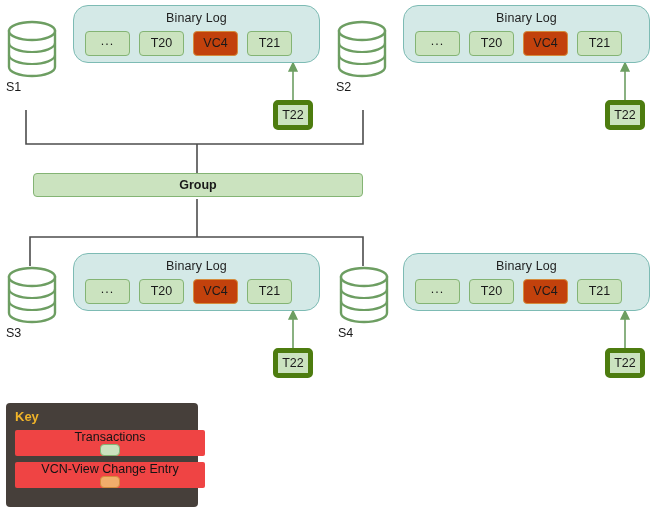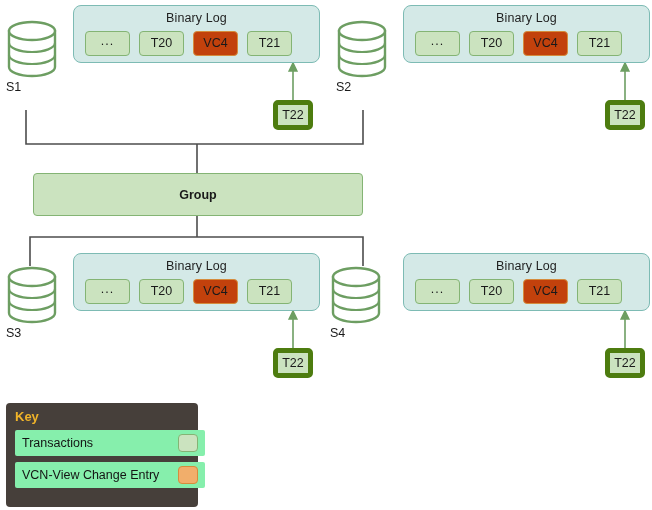--- a/index.html
+++ b/index.html
@@ -28,21 +28,21 @@
     width: 652px;
     height: 510px;
     pointer-events: none;
   }
   
   .binlog {
     position: absolute;
     box-sizing: border-box;
     background: #d4e9e7;
     border: 1px solid #7dbbb4;
-    border-radius: 8px;
+    border-radius: 15px;
   }
   .binlog-title {
     position: absolute;
     left: 0;
     top: 5px;
     width: 100%;
     text-align: center;
     font-size: 12.5px;
     color: #1f1f1f;
     letter-spacing: .1px;
@@ -141,27 +141,28 @@
     font-size: 13px;
     font-weight: bold;
     color: #f0b429;
     margin-bottom: 6px;
     line-height: 1.1;
   }
   .keyrow {
     box-sizing: border-box;
     width: 190px;
     height: 26px;
-    background: #86efac;
+    background: #ef4444;
     border-radius: 2px;
     margin-bottom: 6px;
     display: flex;
     align-items: center;
     padding: 0 7px;
     justify-content: space-between;
+    flex-direction: column;
   }
   .keyrow-label {
     font-size: 12.5px;
     color: #141414;
   }
   .swatch {
     box-sizing: border-box;
     width: 20px;
     height: 18px;
     border-radius: 4px;
@@ -233,21 +234,21 @@
     <div class="binlog-title">Binary Log</div>
     <div class="txrow">
       <div class="tx ellipsis">...</div>
       <div class="tx">T20</div>
       <div class="tx vcn">VC4</div>
       <div class="tx">T21</div>
     </div>
   </div>
   <div class="txin" style="left:605px; top:100px;">T22</div>
 
-  <div class="groupbar" style="left:33px; top:173px; width:330px; height:43px;">Group</div>
+  <div class="groupbar" style="left:33px; top:173px; width:330px; height:24px;">Group</div>
 
   <div class="server" style="left:6px; top:266px;">
     <div class="cyl">
       <svg width="52" height="58" viewBox="0 0 52 58">
         <path d="M3,11 L3,47 A23,9 0 0 0 49,47 L49,11 Z" fill="#ffffff" stroke="#6d9e62" stroke-width="2.4"></path>
         <ellipse cx="26" cy="11" rx="23" ry="9" fill="#ffffff" stroke="#6d9e62" stroke-width="2.4"></ellipse>
         <path d="M3,23 A23,9 0 0 0 49,23" fill="none" stroke="#6d9e62" stroke-width="2.2"></path>
         <path d="M3,35 A23,9 0 0 0 49,35" fill="none" stroke="#6d9e62" stroke-width="2.2"></path>
       </svg>
     </div>
@@ -258,21 +259,21 @@
     <div class="binlog-title">Binary Log</div>
     <div class="txrow">
       <div class="tx ellipsis">...</div>
       <div class="tx">T20</div>
       <div class="tx vcn">VC4</div>
       <div class="tx">T21</div>
     </div>
   </div>
   <div class="txin" style="left:273px; top:348px;">T22</div>
 
-  <div class="server" style="left:330px; top:266px;">
+  <div class="server" style="left:338px; top:266px;">
     <div class="cyl">
       <svg width="52" height="58" viewBox="0 0 52 58">
         <path d="M3,11 L3,47 A23,9 0 0 0 49,47 L49,11 Z" fill="#ffffff" stroke="#6d9e62" stroke-width="2.4"></path>
         <ellipse cx="26" cy="11" rx="23" ry="9" fill="#ffffff" stroke="#6d9e62" stroke-width="2.4"></ellipse>
         <path d="M3,23 A23,9 0 0 0 49,23" fill="none" stroke="#6d9e62" stroke-width="2.2"></path>
         <path d="M3,35 A23,9 0 0 0 49,35" fill="none" stroke="#6d9e62" stroke-width="2.2"></path>
       </svg>
     </div>
     <div class="slabel">S4</div>
   </div>

